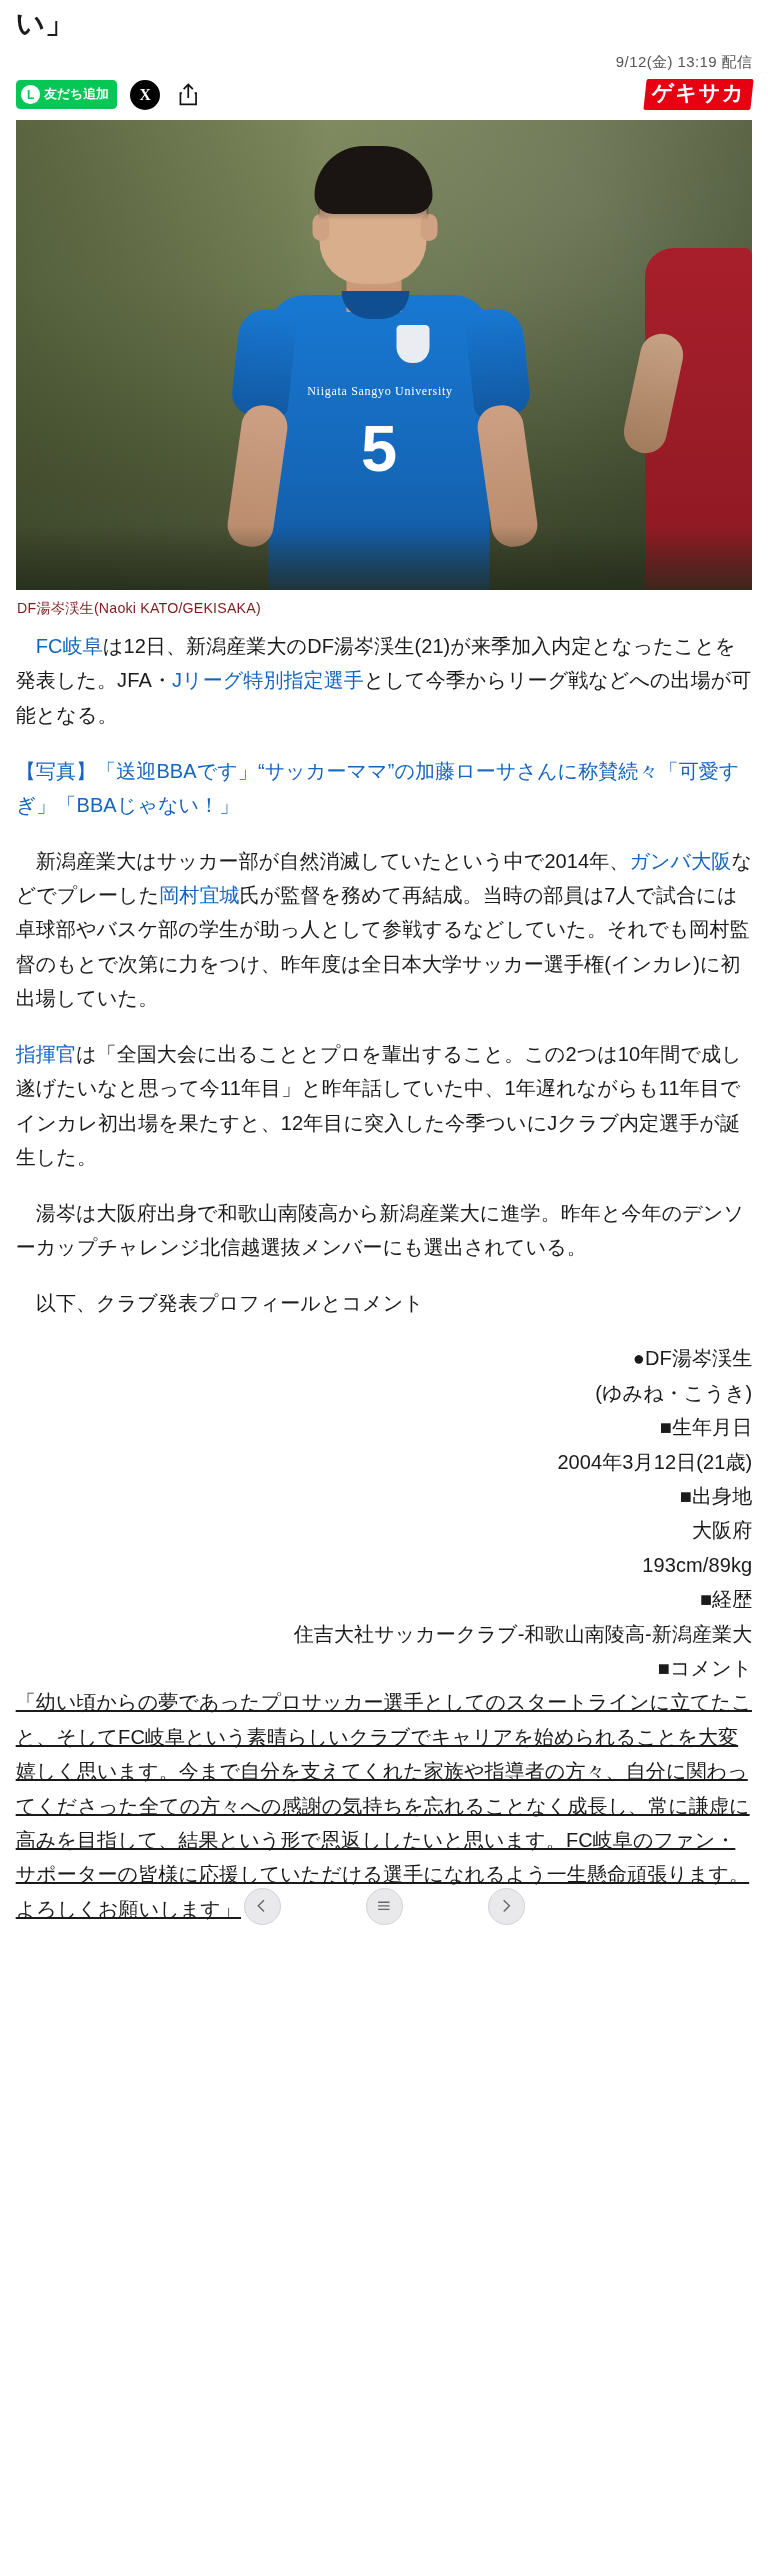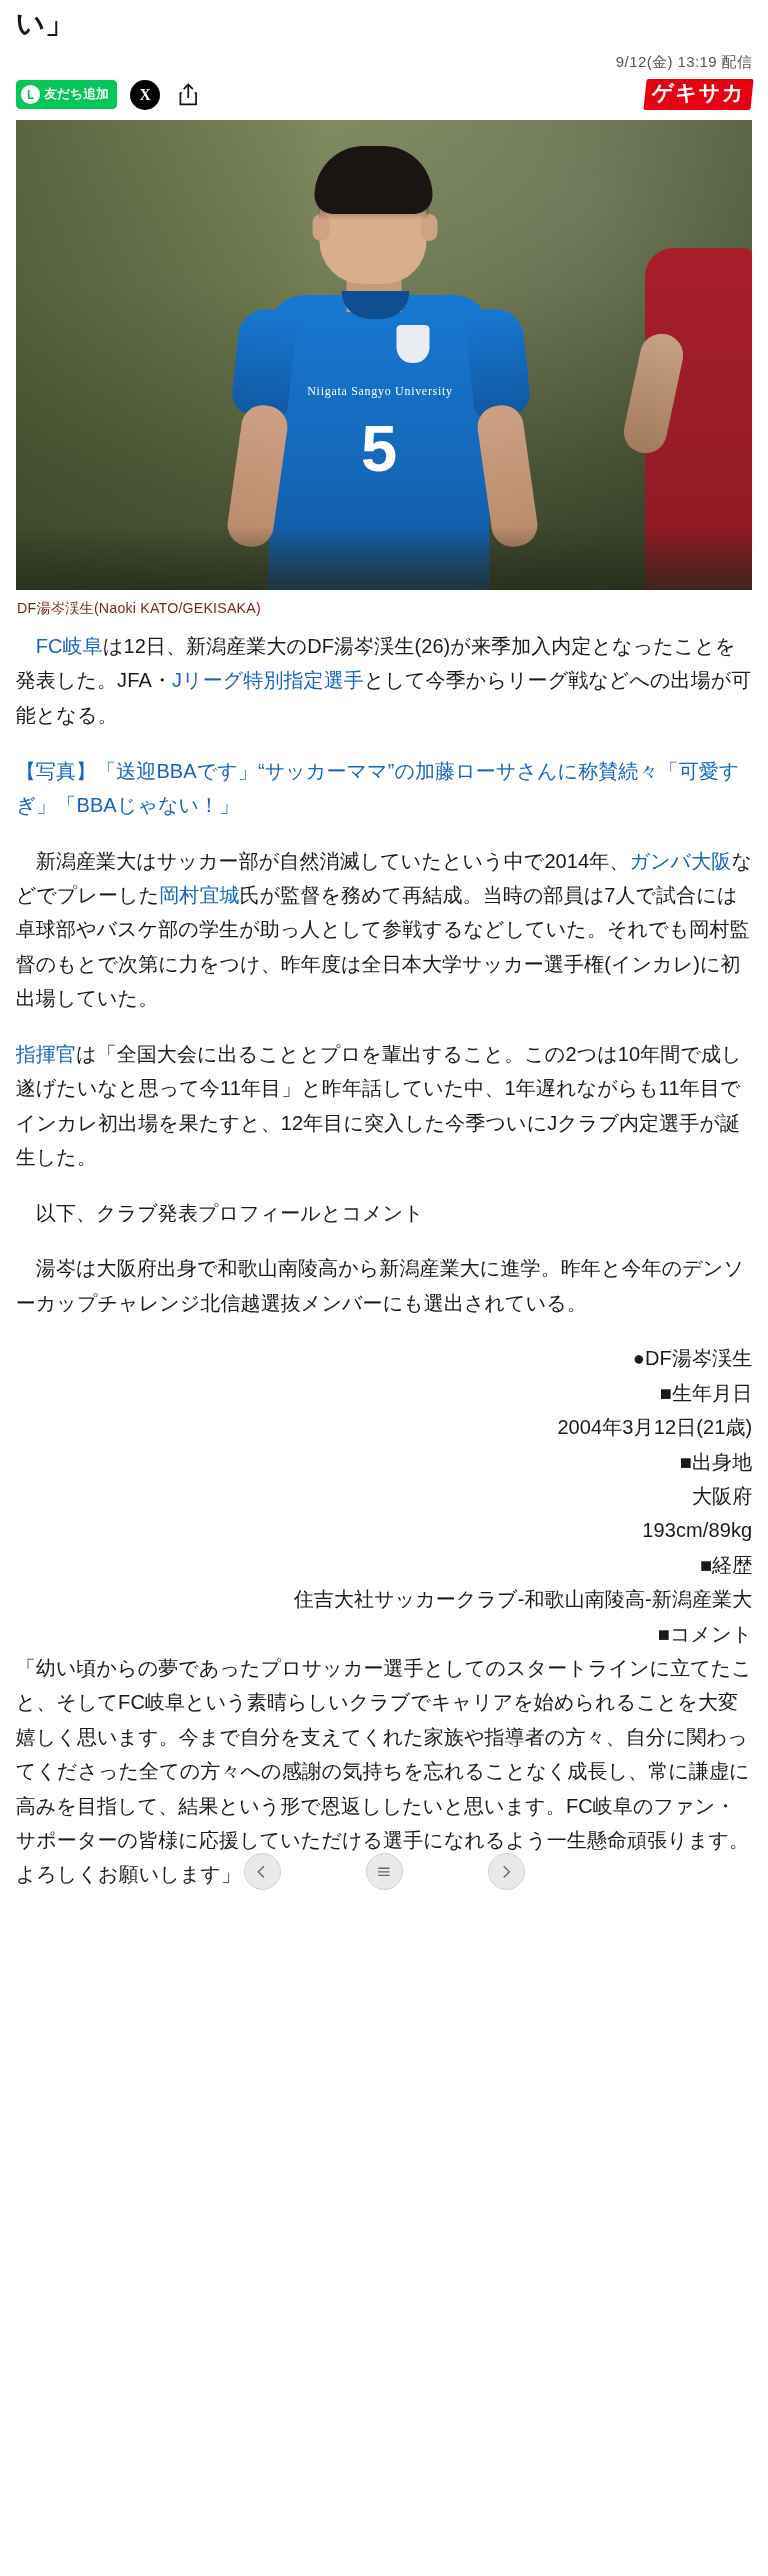--- a/index.html
+++ b/index.html
@@ -261,20 +261,21 @@
     line-height: 1.72;
     letter-spacing: 0.1px;
   }
   .profile div { margin: 0; text-align: right; }
   .comment {
     padding: 0 15.7px;
     font-size: 20px;
     line-height: 1.72;
     letter-spacing: 0.1px;
     margin-top: 0;
+    text-decoration: underline;
   }
 
   
   .bottom-bar {
     position: absolute;
     left: 0; bottom: 0;
     width: 768px;
     height: 30px;
     display: flex;
     justify-content: center;
@@ -345,35 +346,36 @@
         <div class="sponsor">Niigata Sangyo University</div>
         <div class="number">5</div>
       </div>
       <div class="blur-foreground"></div>
     </div>
     <figcaption>DF湯岑渓生(Naoki KATO/GEKISAKA)</figcaption>
   </figure>
 
   <div class="body">
 
-    <p><span>　</span><span class="lnk">FC岐阜</span><span>は12日、新潟産業大のDF湯岑渓生(26)が来季加入内定となったことを発表した。JFA・</span><span class="lnk">Jリーグ特別指定選手</span><span>として今季からリーグ戦などへの出場が可能となる。</span></p>
+    <p><span>　</span><span class="lnk">FC岐阜</span><span>は12日、新潟産業大のDF湯岑渓生(21)が来季加入内定となったことを発表した。JFA・</span><span class="lnk">Jリーグ特別指定選手</span><span>として今季からリーグ戦などへの出場が可能となる。</span></p>
 
     <p class="related"><span class="lnk">【写真】</span><span class="lnk">「送迎BBAです」“サッカーママ”の加藤ローサさんに称賛続々「可愛すぎ」「BBAじゃない！」</span></p>
 
     <p><span>　新潟産業大はサッカー部が自然消滅していたという中で2014年、</span><span class="lnk">ガンバ大阪</span><span>などでプレーした</span><span class="lnk">岡村宜城</span><span>氏が監督を務めて再結成。当時の部員は7人で試合には卓球部やバスケ部の学生が助っ人として参戦するなどしていた。それでも岡村監督のもとで次第に力をつけ、昨年度は全日本大学サッカー選手権(インカレ)に初出場していた。</span></p>
 
     <p><span class="lnk">指揮官</span><span>は「全国大会に出ることとプロを輩出すること。この2つは10年間で成し遂げたいなと思って今11年目」と昨年話していた中、1年遅れながらも11年目でインカレ初出場を果たすと、12年目に突入した今季ついにJクラブ内定選手が誕生した。</span></p>
 
+    <p>　湯岑は大阪府出身で和歌山南陵高から新潟産業大に進学。昨年と今年のデンソーカップチャレンジ北信越選抜メンバーにも選出されている。</p>
+
     <p>　以下、クラブ発表プロフィールとコメント</p>
-
-    <p>　湯岑は大阪府出身で和歌山南陵高から新潟産業大に進学。昨年と今年のデンソーカップチャレンジ北信越選抜メンバーにも選出されている。</p>
   </div>
 
   <div class="profile">
     <div>●DF湯岑渓生</div>
+    <div>(ゆみね・こうき)</div>
     <div>■生年月日</div>
     <div>2004年3月12日(21歳)</div>
     <div>■出身地</div>
     <div>大阪府</div>
     <div>193cm/89kg</div>
     <div>■経歴</div>
     <div>住吉大社サッカークラブ-和歌山南陵高-新潟産業大</div>
     <div>■コメント</div>
   </div>
 

